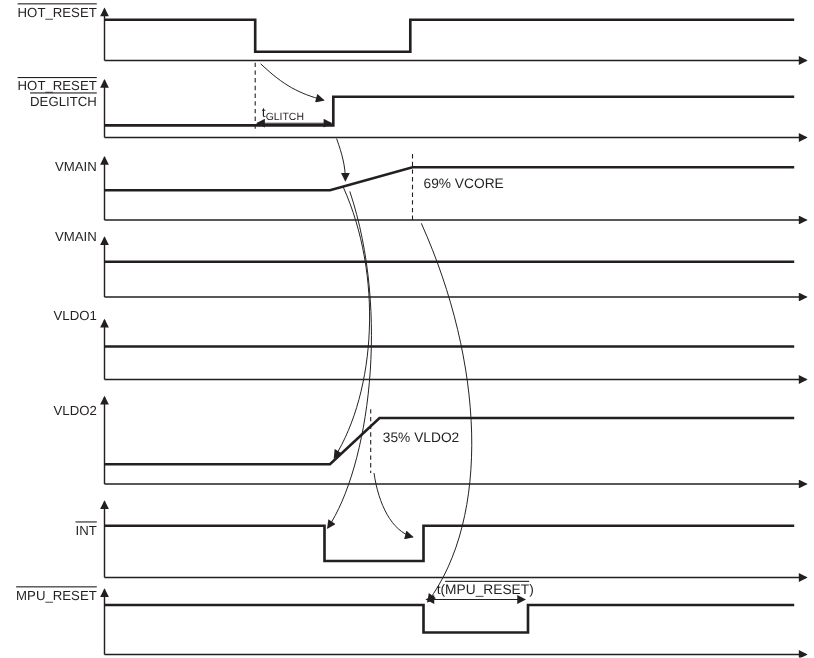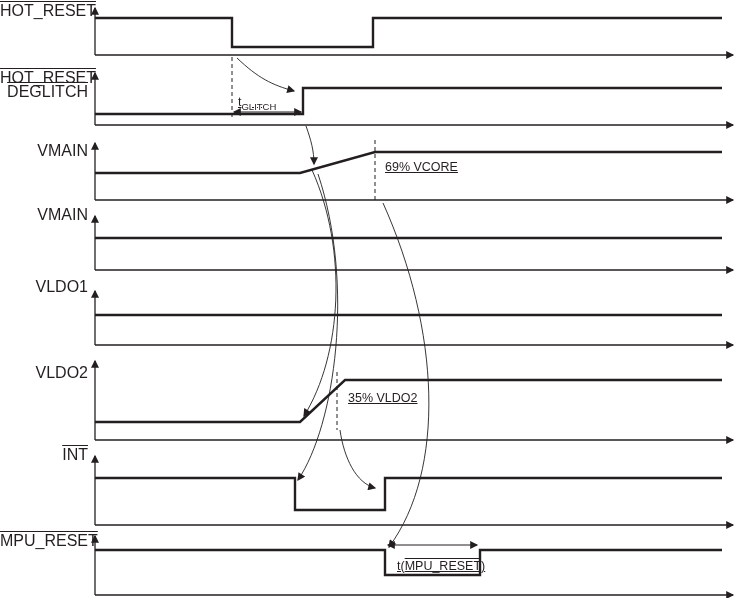--- a/index.html
+++ b/index.html
@@ -3,23 +3,23 @@
 <meta charset="utf-8">
 <style>
   html,body{margin:0;padding:0;background:#fff;}
   .stage{
     position:relative;width:740px;height:598px;background:#ffffff;
     font-family:"Liberation Sans", sans-serif;color:#231f20;overflow:hidden;
   }
   .stage svg{position:absolute;left:0;top:0;}
   .sig-label{
     position:absolute;left:0;width:88px;text-align:right;
-    font-size:16px;line-height:14px;white-space:nowrap;
+    font-size:12px;line-height:14px;white-space:nowrap;
   }
-  .ann{position:absolute;font-size:12.5px;line-height:14px;white-space:nowrap;text-decoration:underline;}
+  .ann{position:absolute;font-size:12.5px;line-height:14px;white-space:nowrap;}
   .ovl{text-decoration:overline;}
   sub{font-size:9.5px;}
 </style>
 </head>
 <body>
 
 <div class="stage">
 
   <svg id="diagram-svg" width="740" height="598" viewBox="0 0 740 598">
       <defs>
@@ -63,21 +63,21 @@
       <path d="M340,430 C344,458 356,483 375,488" fill="none" stroke="#231f20" stroke-width="0.9" marker-end="url(#arr)"></path>
       <path d="M383,203 C440,330 446,470 389,547" fill="none" stroke="#231f20" stroke-width="0.9" marker-end="url(#arr)"></path>
     </svg>
 
   <div class="sig-label" style="top:4px"><span class="ovl">HOT_RESET</span></div>
   <div class="sig-label" style="top:71px"><span class="ovl">HOT_RESET</span><br><span class="ovl">DEGLITCH</span></div>
   <div class="sig-label" style="top:144px"><span>VMAIN</span></div>
   <div class="sig-label" style="top:208px"><span>VMAIN</span></div>
   <div class="sig-label" style="top:280px"><span>VLDO1</span></div>
   <div class="sig-label" style="top:366px"><span>VLDO2</span></div>
-  <div class="sig-label" style="top:448px"><span class="ovl">INT</span></div>
+  <div class="sig-label" style="top:475px"><span class="ovl">INT</span></div>
   <div class="sig-label" style="top:534px"><span class="ovl">MPU_RESET</span></div>
 
   <div class="ann" style="left:238px;top:95px"><span>t</span><sub>GLITCH</sub></div>
   <div class="ann" style="left:385px;top:160px">69% VCORE</div>
   <div class="ann" style="left:348px;top:391px">35% VLDO2</div>
-  <div class="ann" style="left:397px;top:559px"><span>t(</span><span class="ovl">MPU_RESET</span><span>)</span></div>
+  <div class="ann" style="left:397px;top:529px"><span>t(</span><span class="ovl">MPU_RESET</span><span>)</span></div>
 
 </div>
 
 </body></html>

